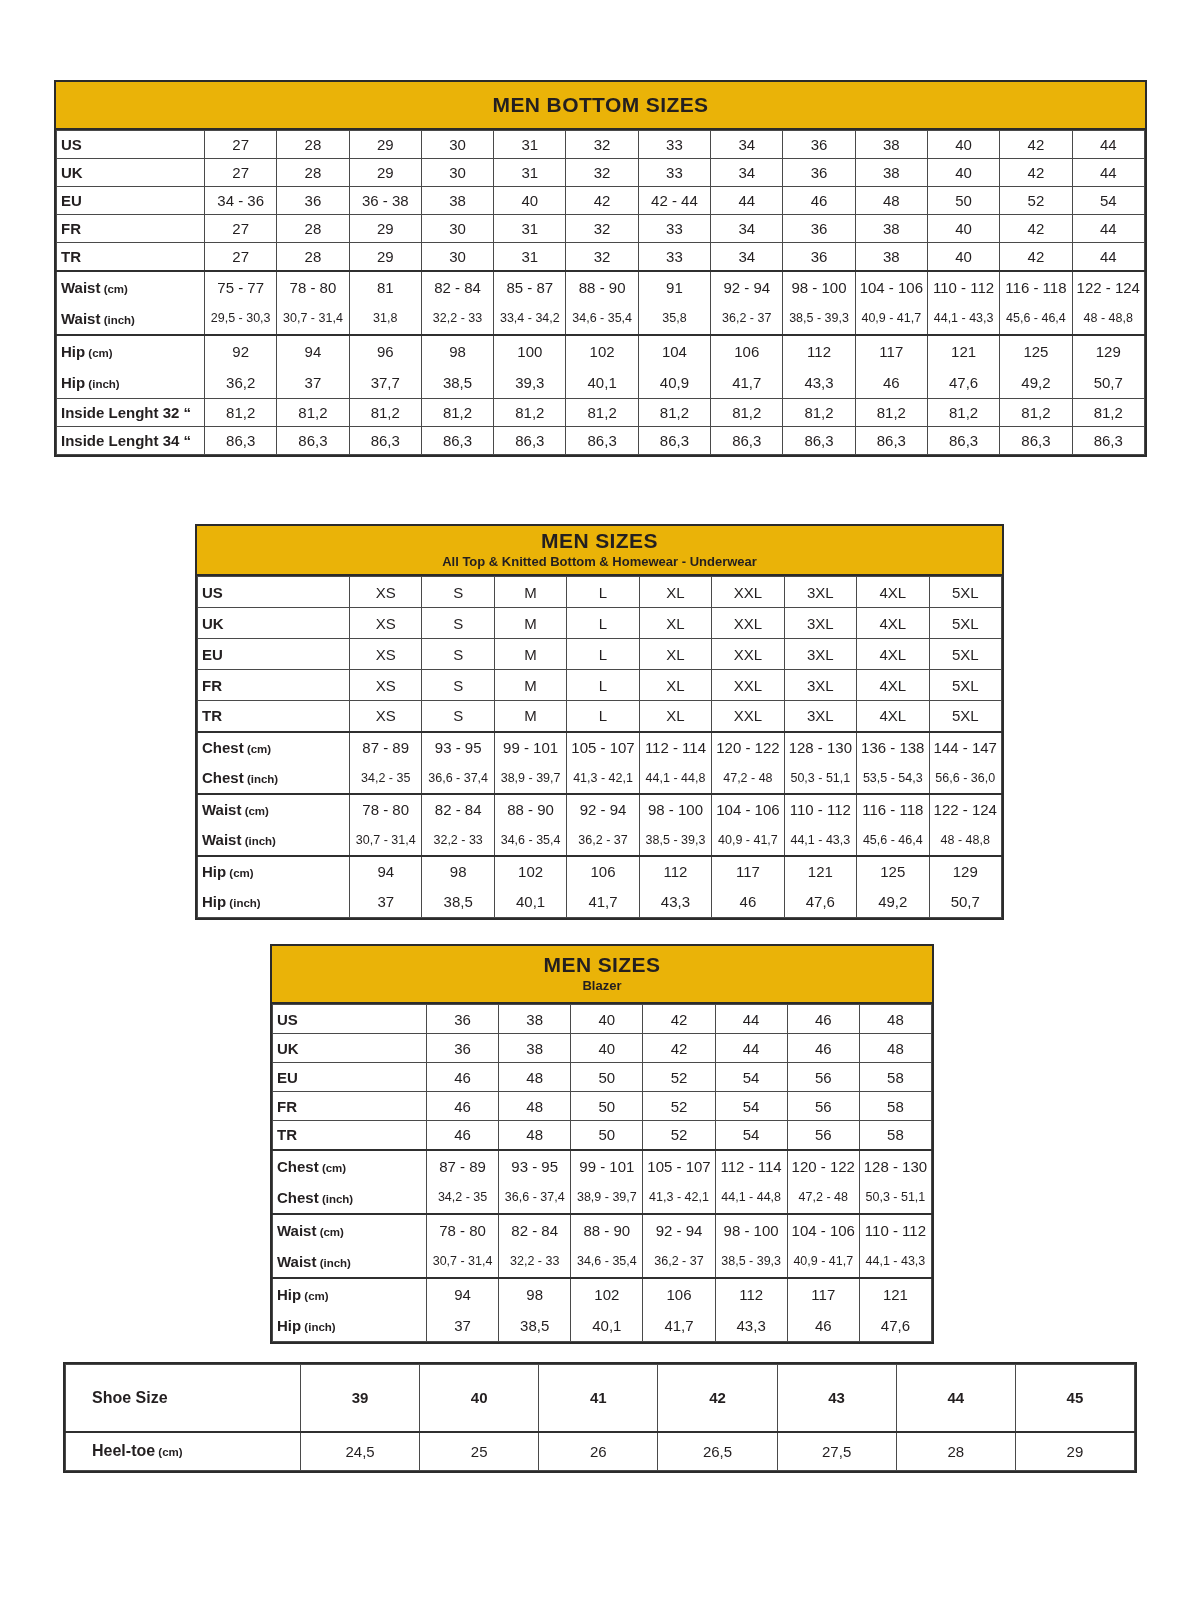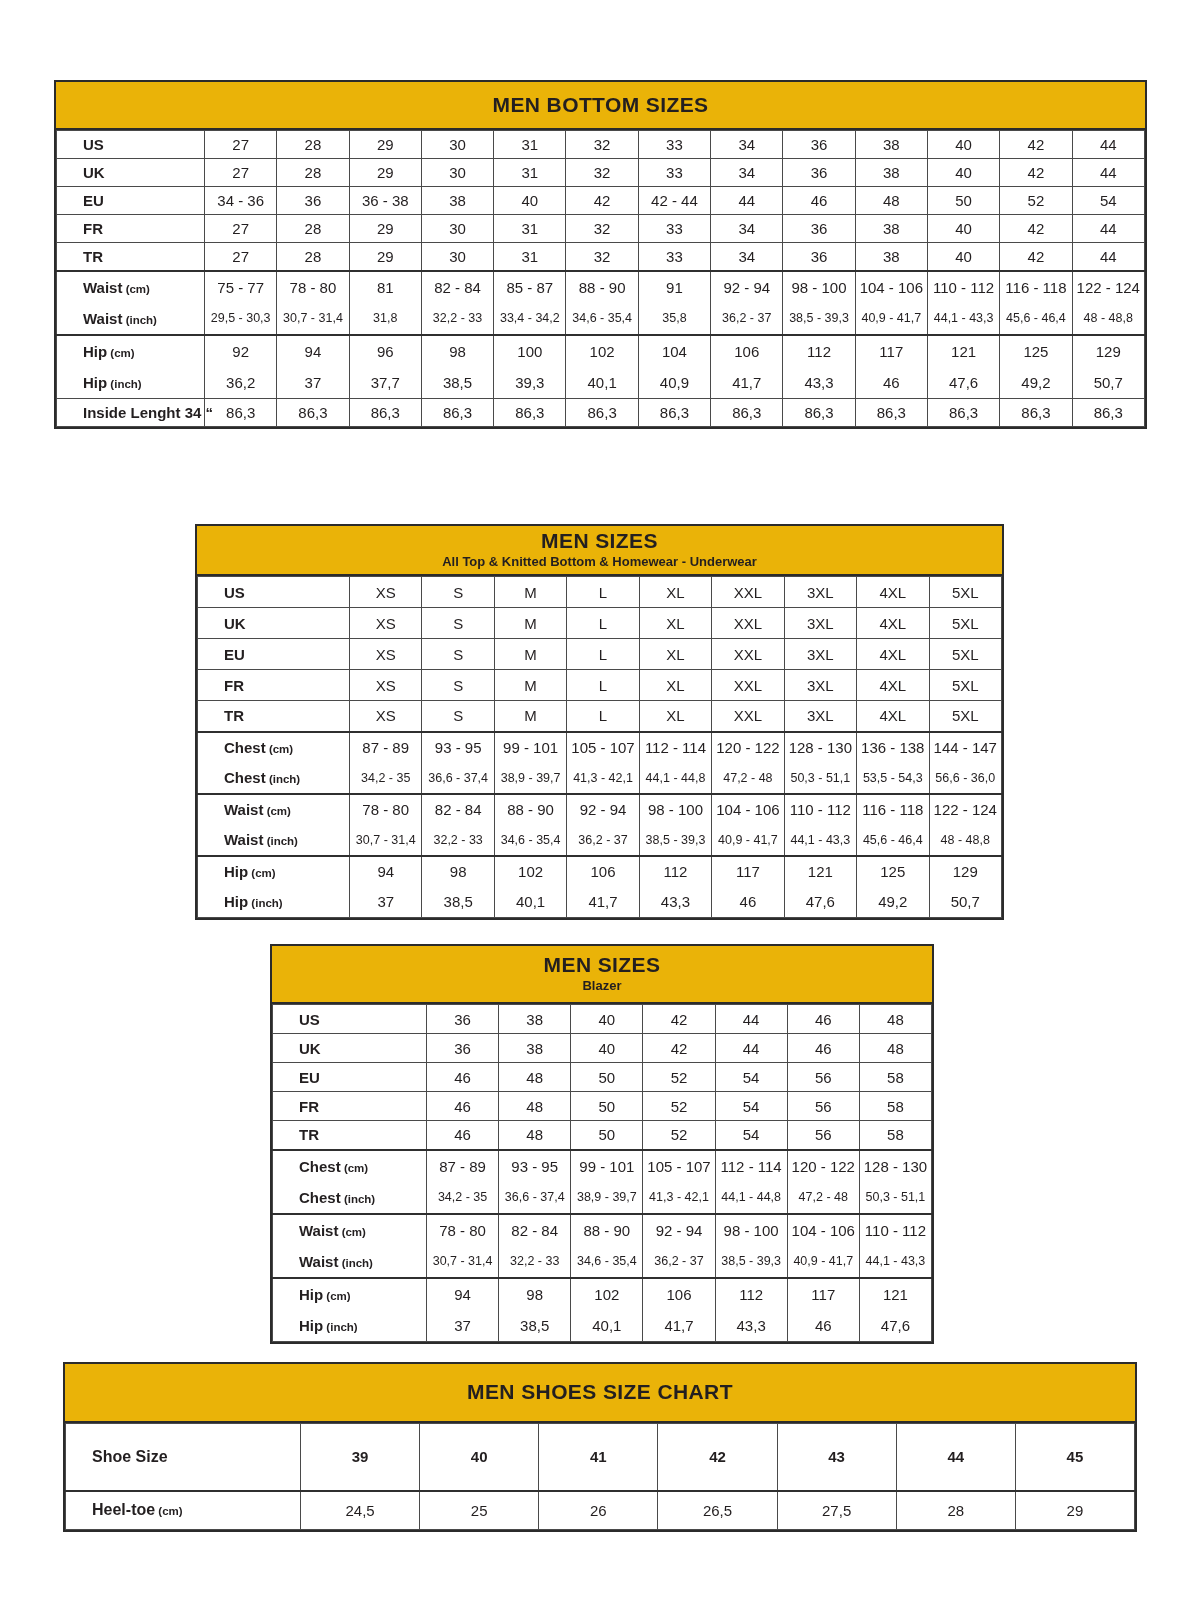--- a/index.html
+++ b/index.html
@@ -46,21 +46,21 @@
   td{
     border:1px solid #4a4a4a;
     text-align:center;
     vertical-align:middle;
     font-size:15px;
     padding:0 2px;
     color:#231f20;
   }
   td.lbl{
     text-align:left;
-    padding-left:26px;
+    padding-left:4px;
     font-weight:bold;
     white-space:nowrap;
   }
   .lbl-unit{
     font-size:11.5px;
     font-weight:600;
   }
   tr.join-next td{border-bottom-style:hidden;}
   tr.sep td{border-top:2px solid #2f2f2f;}
   tr.small td.val{font-size:12.5px;}
@@ -252,20 +252,36 @@
             <td class="val">40,1</td>
             <td class="val">40,9</td>
             <td class="val">41,7</td>
             <td class="val">43,3</td>
             <td class="val">46</td>
             <td class="val">47,6</td>
             <td class="val">49,2</td>
             <td class="val">50,7</td>
           </tr>
           <tr>
+            <td class="lbl"><span class="lbl-main">Inside Lenght 32 “</span></td>
+            <td class="val">81,2</td>
+            <td class="val">81,2</td>
+            <td class="val">81,2</td>
+            <td class="val">81,2</td>
+            <td class="val">81,2</td>
+            <td class="val">81,2</td>
+            <td class="val">81,2</td>
+            <td class="val">81,2</td>
+            <td class="val">81,2</td>
+            <td class="val">81,2</td>
+            <td class="val">81,2</td>
+            <td class="val">81,2</td>
+            <td class="val">81,2</td>
+          </tr>
+          <tr>
             <td class="lbl"><span class="lbl-main">Inside Lenght 34 “</span></td>
             <td class="val">86,3</td>
             <td class="val">86,3</td>
             <td class="val">86,3</td>
             <td class="val">86,3</td>
             <td class="val">86,3</td>
             <td class="val">86,3</td>
             <td class="val">86,3</td>
             <td class="val">86,3</td>
             <td class="val">86,3</td>
@@ -558,23 +574,20 @@
             <td class="val">41,7</td>
             <td class="val">43,3</td>
             <td class="val">46</td>
             <td class="val">47,6</td>
           </tr>
         </tbody>
       </table>
   </div>
 
   <div class="card" id="card3">
-    <div class="t-header">
-      <div class="t-title">MEN SHOES SIZE CHART</div>
-    </div>
     <table>
         <colgroup>
           <col style="width: 235px;">
           <col>
           <col>
           <col>
           <col>
           <col>
           <col>
           <col>

